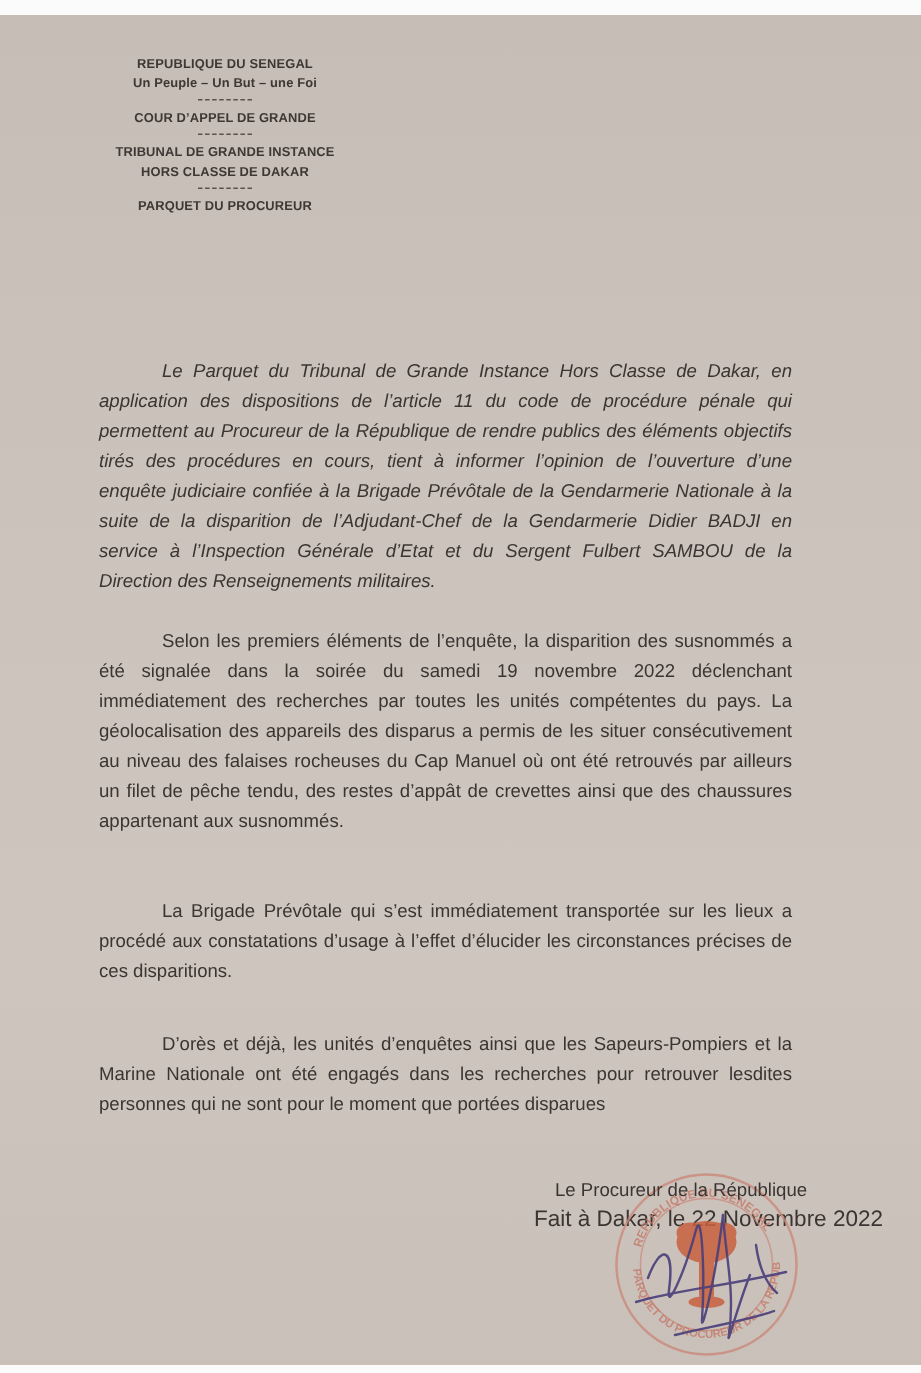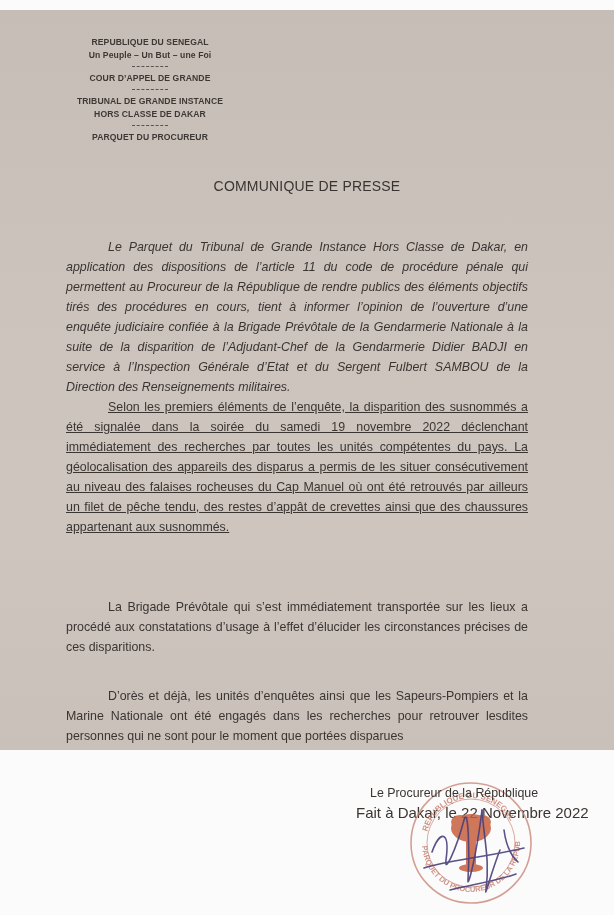--- a/index.html
+++ b/index.html
@@ -3,21 +3,21 @@
 <meta charset="utf-8">
 <style>
   html, body { margin: 0; padding: 0; }
   body {
     width: 614px; height: 915px; overflow: hidden;
     background: #fbfbfb;
     font-family: "Liberation Sans", "DejaVu Sans", sans-serif;
     position: relative;
   }
   .paper {
-    position: absolute; left: 0; top: 10px; width: 614px; height: 740px;
+    position: absolute; left: 0; top: 10px; width: 614px; height: 900px;
     background: linear-gradient(180deg, #c6bdb6 0%, #cbc3bc 40%, #cdc5be 70%, #c9c0b9 100%);
     color: #3b3533;
   }
   .header-block {
     position: absolute; left: 55px; top: 26px; width: 190px;
     text-align: center; font-weight: bold; font-size: 8.6px; line-height: 13px;
     color: #3e3834; letter-spacing: 0.1px;
   }
   .header-block .sep {
     width: 36px; height: 1px; border-top: 1px dashed #5a524d; margin: 4px auto 4px auto;
@@ -27,21 +27,21 @@
     position: absolute; left: 0; width: 614px; top: 168px;
     text-align: center; font-size: 14px; color: #3a3431; letter-spacing: 0.2px;
   }
   .body-text {
     position: absolute; left: 66px; width: 462px;
     font-size: 12.4px; line-height: 20px; color: #3b3532;
     text-align: justify;
   }
   .body-text p { margin: 0; text-indent: 42px; }
   .p1 { top: 227px; font-style: italic; }
-  .p2 { top: 387px; text-decoration: underline; }
+  .p2 { top: 407px; }
   .p3 { top: 587px; }
   .p4 { top: 676px; }
   .fait {
     position: absolute; left: 356px; top: 750px;
     font-size: 15px; font-weight: normal; color: #3b3532; margin-top: 44px;
   }
   .signatory {
     position: absolute; left: 346px; top: 776px;
     font-size: 12.4px; color: #3b3532; z-index: 2; margin-left: 24px;
   }
@@ -63,21 +63,20 @@
     <div class="line">Un Peuple – Un But – une Foi</div>
     <div class="sep"></div>
     <div class="line">COUR D’APPEL DE GRANDE</div>
     <div class="sep"></div>
     <div class="line">TRIBUNAL DE GRANDE INSTANCE</div>
     <div class="line">HORS CLASSE DE DAKAR</div>
     <div class="sep"></div>
     <div class="line">PARQUET DU PROCUREUR</div>
   </div>
 
-  <div class="title">COMMUNIQUE DE PRESSE</div>
 
   <div class="body-text p1">
     <p>Le Parquet du Tribunal de Grande Instance Hors Classe de Dakar, en application des dispositions de l’article 11 du code de procédure pénale qui permettent au Procureur de la République de rendre publics des éléments objectifs tirés des procédures en cours, tient à informer l’opinion de l’ouverture d’une enquête judiciaire confiée à la Brigade Prévôtale de la Gendarmerie Nationale à la suite de la disparition de l’Adjudant-Chef de la Gendarmerie Didier BADJI en service à l’Inspection Générale d’Etat et du Sergent Fulbert SAMBOU de la Direction des Renseignements militaires.</p>
   </div>
   <div class="body-text p2">
     <p>Selon les premiers éléments de l’enquête, la disparition des susnommés a été signalée dans la soirée du samedi 19 novembre 2022 déclenchant immédiatement des recherches par toutes les unités compétentes du pays. La géolocalisation des appareils des disparus a permis de les situer consécutivement au niveau des falaises rocheuses du Cap Manuel où ont été retrouvés par ailleurs un filet de pêche tendu, des restes d’appât de crevettes ainsi que des chaussures appartenant aux susnommés.</p>
   </div>
   <div class="body-text p3">
     <p>La Brigade Prévôtale qui s’est immédiatement transportée sur les lieux a procédé aux constatations d’usage à l’effet d’élucider les circonstances précises de ces disparitions.</p>
   </div>

